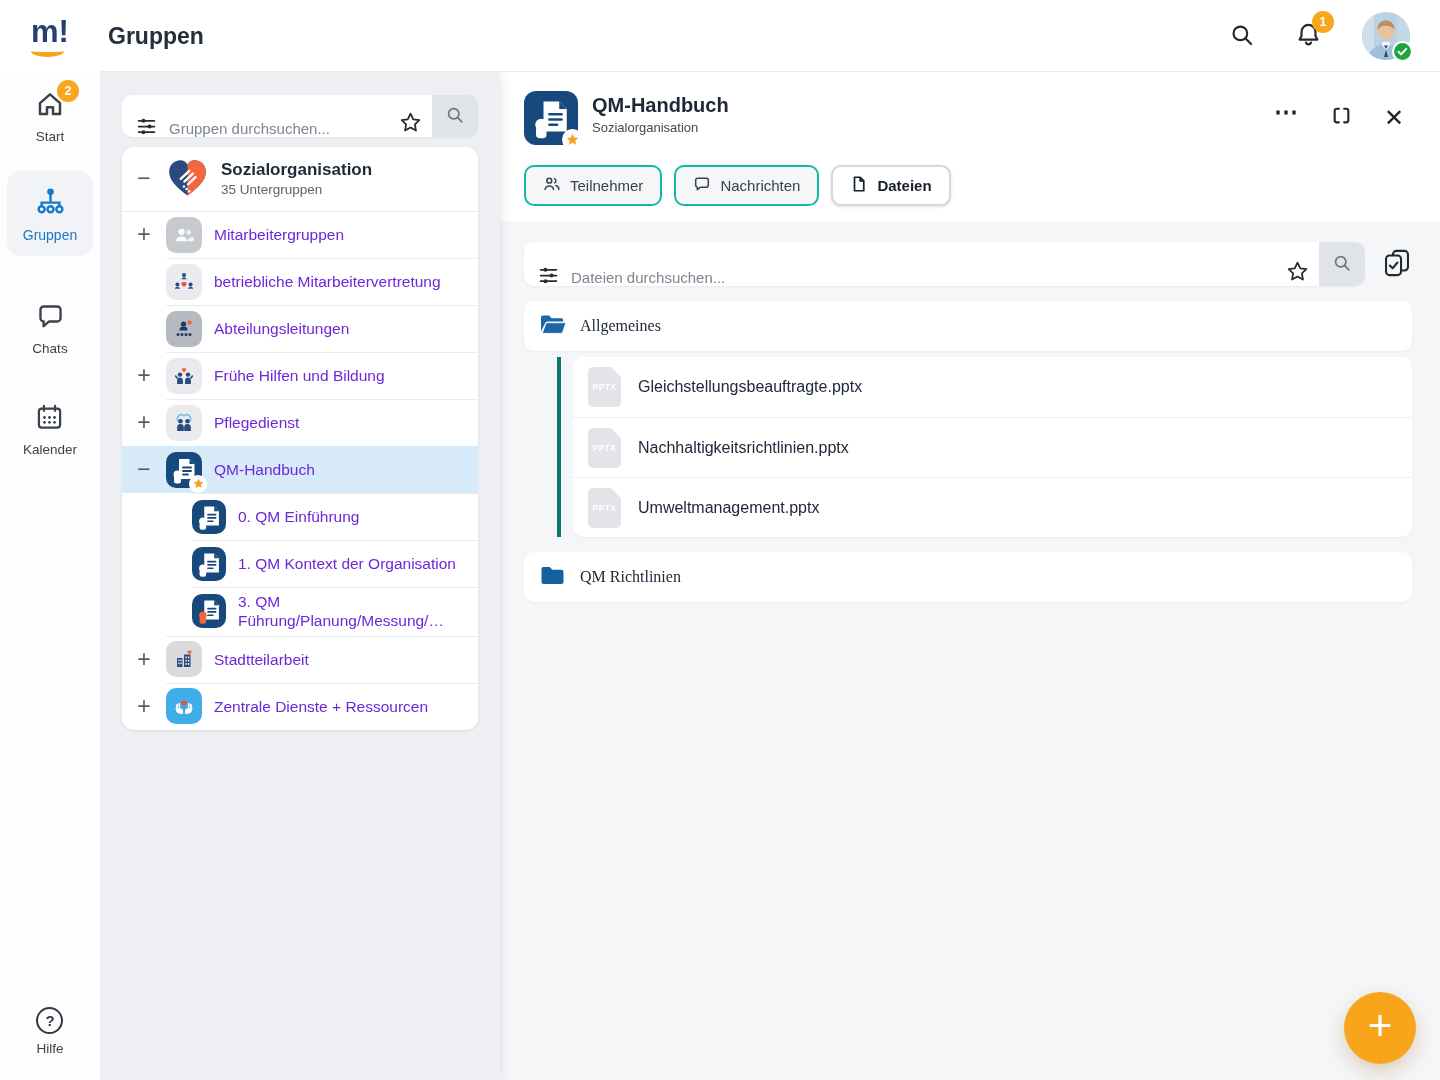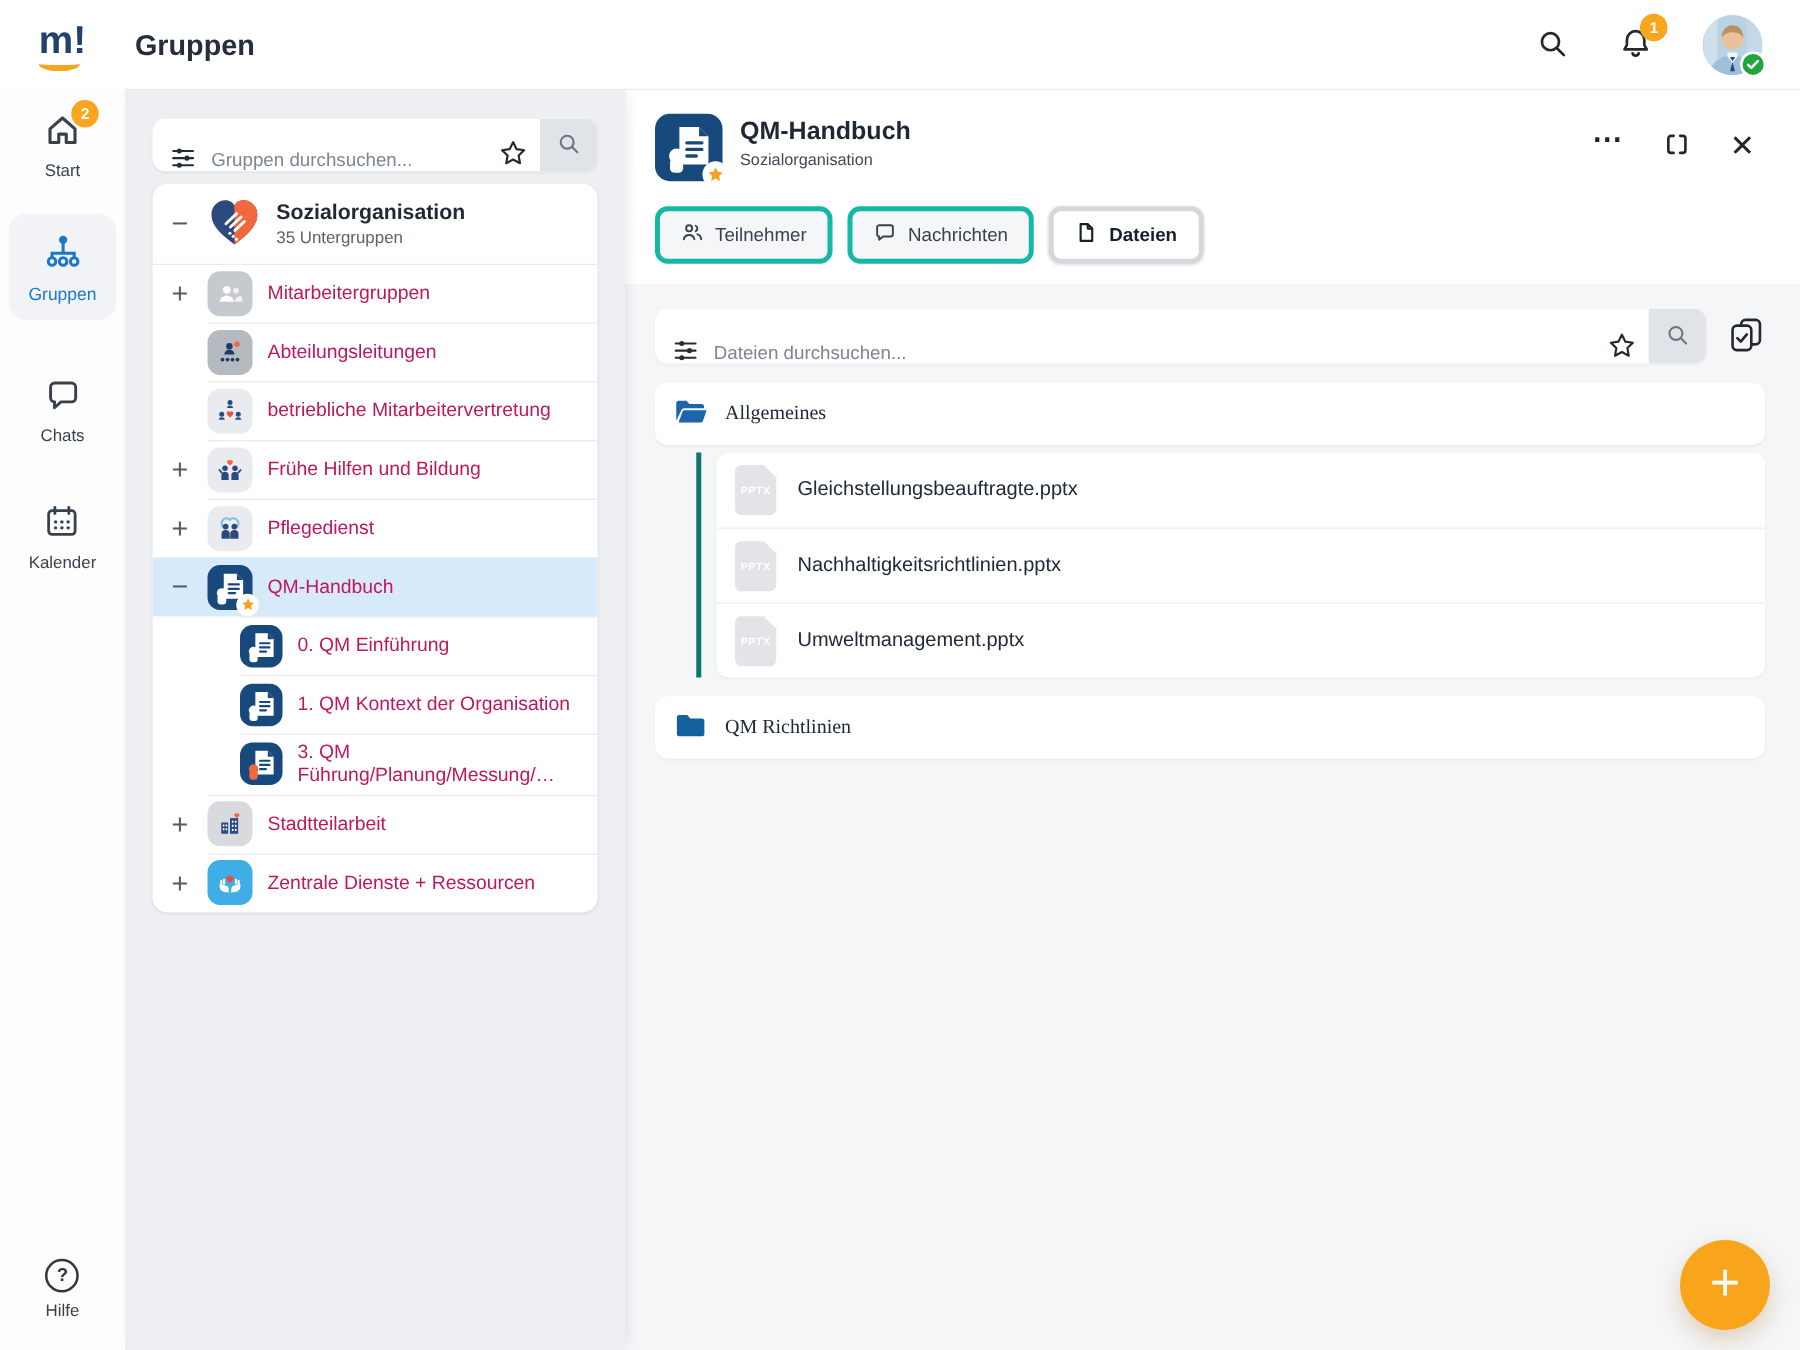--- a/index.html
+++ b/index.html
@@ -64,40 +64,40 @@
   .tree-row { display:flex; align-items:center; min-height:47px; padding:5px 8px 5px 0; position:relative; cursor:pointer; }
   .tree-row::before { content:""; position:absolute; top:0; left:44px; right:0; height:1px; background:#e9ebee; }
   .tree-row.first::before { left:0; }
   .tree-row.child::before { left:70px; }
   .tree-row.selected { background:#d6eaf9; }
   .tree-row.selected::before { background:#d6eaf9; }
   .gicon { width:36px; height:36px; border-radius:10px; margin-right:12px; flex-shrink:0;
     display:flex; align-items:center; justify-content:center; position:relative; }
   .tree-row.child .expand { width:70px; }
   .tree-row.child .gicon { width:34px; height:34px; }
-  .row-label { font-size:15.5px; color:#be185d; line-height:1.25; padding-right:6px; }
+  .row-label { font-size:15.5px; color:#6d28d9; line-height:1.25; padding-right:6px; }
   .bg-navy { background:#17497c; } .bg-gray1 { background:#c6cacf; } .bg-gray2 { background:#b5bac0; }
   .bg-gray3 { background:#e9ebee; } .bg-gray4 { background:#d8dadd; } .bg-lblue { background:#3fade6; }
   .star-badge { position:absolute; right:-5px; bottom:-5px; width:18px; height:18px; background:#fff;
     border-radius:50%; display:flex; align-items:center; justify-content:center; }
 
   
   .detail { flex:1; display:flex; flex-direction:column; background:#fff; position:relative; min-width:0; }
   .detail-head { padding:19px 28px 0 24px; display:flex; align-items:flex-start; }
   .d-icon { width:54px; height:54px; border-radius:12px; background:#17497c; position:relative;
     display:flex; align-items:center; justify-content:center; margin-right:14px; flex-shrink:0; }
   .d-icon .star-badge { width:21px; height:21px; right:-5px; bottom:-5px; }
   .d-title { font-size:20px; font-weight:700; color:#1e2736; margin-top:3px; }
   .d-sub { font-size:13px; color:#3f4854; margin-top:3px; }
   .d-actions { margin-left:auto; display:flex; align-items:center; gap:32px; margin-top:14px; padding-right:8px; }
   .d-actions .icon-btn { color:#20262e; font-size:24px; line-height:1; }
   .more-glyph { font-size:26px; letter-spacing:1px; font-weight:700; position:relative; top:-6px; }
   .close-glyph { font-size:23px; font-weight:400; }
   .tabs { display:flex; gap:12px; padding:20px 24px 16px; }
-  .tab { display:flex; align-items:center; gap:9px; padding:8px 17px; border:4px solid #14b8a6;
+  .tab { display:flex; align-items:center; gap:9px; padding:8px 17px; border:2px solid #14b8a6;
     background:#f5f6f8; border-radius:10px; font-size:15px; color:#39424d; cursor:pointer; font-family:inherit; }
   .tab.active { background:#fff; border-color:#d4d8dd; font-weight:700; color:#171f2a; box-shadow:0 1px 3px rgba(20,30,40,.14); }
 
   .d-body { flex:1; background:#f5f6f8; padding:20px 28px 0 24px; }
   .file-search-row { display:flex; align-items:center; }
   .file-search { flex:1; height:44px; }
   .multi-btn { margin-left:17px; background:none; border:none; cursor:pointer; display:flex; }
 
   .folder-card { margin-top:15px; min-height:50px; background:#fff; border-radius:10px; display:flex;
     align-items:center; gap:14px; padding:0 15px; box-shadow:0 1px 2px rgba(0,0,0,.05); cursor:pointer; }
@@ -314,52 +314,52 @@
                 <path d="M3.6 18.3 a6 6 0 0 1 11.8 0 Z"></path>
                 <circle cx="16.8" cy="9.4" r="2.3" opacity=".8"></circle>
                 <path d="M15.6 18.3 a5 5 0 0 1 5.6-4.4 a5.6 5.6 0 0 1 .6 4.4 Z" opacity=".8"></path>
               </svg>
           </span>
           <span class="row-label">Mitarbeitergruppen</span>
         </div>
 
         <div class="tree-row">
           <span class="expand"></span>
+          <span class="gicon bg-gray3">
+            <svg width="24" height="24" viewBox="0 0 24 24">
+                <g fill="#2b4a80">
+                  <circle cx="12" cy="4.9" r="2"></circle>
+                  <path d="M9.4 9.3 a2.7 2.7 0 0 1 5.2 0 Z"></path>
+                  <circle cx="5.4" cy="14.4" r="2"></circle>
+                  <path d="M2.8 18.8 a2.7 2.7 0 0 1 5.2 0 Z"></path>
+                  <circle cx="18.6" cy="14.4" r="2"></circle>
+                  <path d="M16 18.8 a2.7 2.7 0 0 1 5.2 0 Z"></path>
+                </g>
+                <path d="M12 17 c-1.6-1.5-2.6-2.4-2.6-3.5 c0-.9.7-1.5 1.5-1.5 .5 0 .9.3 1.1.7 .2-.4.6-.7 1.1-.7 .8 0 1.5.6 1.5 1.5 0 1.1-1 2-2.6 3.5 Z" fill="#e8503a"></path>
+              </svg>
+          </span>
+          <span class="row-label">betriebliche Mitarbeitervertretung</span>
+        </div>
+
+        <div class="tree-row">
+          <span class="expand"></span>
           <span class="gicon bg-gray2">
             <svg width="24" height="24" viewBox="0 0 24 24">
                 <g fill="#1d3a66">
                   <circle cx="11.5" cy="7" r="2.6"></circle>
                   <path d="M7.4 13.6 a4.1 4.1 0 0 1 8.2 0 Z"></path>
                   <circle cx="6" cy="17.6" r="1.5"></circle>
                   <circle cx="10" cy="17.6" r="1.5"></circle>
                   <circle cx="14" cy="17.6" r="1.5"></circle>
                   <circle cx="18" cy="17.6" r="1.5"></circle>
                 </g>
                 <circle cx="17.6" cy="5.4" r="2.2" fill="#f2683c"></circle>
               </svg>
           </span>
           <span class="row-label">Abteilungsleitungen</span>
-        </div>
-
-        <div class="tree-row">
-          <span class="expand"></span>
-          <span class="gicon bg-gray3">
-            <svg width="24" height="24" viewBox="0 0 24 24">
-                <g fill="#2b4a80">
-                  <circle cx="12" cy="4.9" r="2"></circle>
-                  <path d="M9.4 9.3 a2.7 2.7 0 0 1 5.2 0 Z"></path>
-                  <circle cx="5.4" cy="14.4" r="2"></circle>
-                  <path d="M2.8 18.8 a2.7 2.7 0 0 1 5.2 0 Z"></path>
-                  <circle cx="18.6" cy="14.4" r="2"></circle>
-                  <path d="M16 18.8 a2.7 2.7 0 0 1 5.2 0 Z"></path>
-                </g>
-                <path d="M12 17 c-1.6-1.5-2.6-2.4-2.6-3.5 c0-.9.7-1.5 1.5-1.5 .5 0 .9.3 1.1.7 .2-.4.6-.7 1.1-.7 .8 0 1.5.6 1.5 1.5 0 1.1-1 2-2.6 3.5 Z" fill="#e8503a"></path>
-              </svg>
-          </span>
-          <span class="row-label">betriebliche Mitarbeitervertretung</span>
         </div>
 
         <div class="tree-row">
           <span class="expand">+</span>
           <span class="gicon bg-gray3">
             <svg width="24" height="24" viewBox="0 0 24 24">
                 <path d="M12 8.4 c-1.4-1.3-2.3-2.1-2.3-3.1 c0-.8.6-1.4 1.4-1.4 .4 0 .8.2 .9.6 .2-.4.5-.6.9-.6 .8 0 1.4.6 1.4 1.4 0 1-.9 1.8-2.3 3.1 Z" fill="#f2683c"></path>
                 <g fill="#2b4a80">
                   <circle cx="8" cy="10.6" r="2.2"></circle>
                   <path d="M5.1 20 v-4.3 a3 3 0 0 1 5.8 0 V20 Z"></path>

